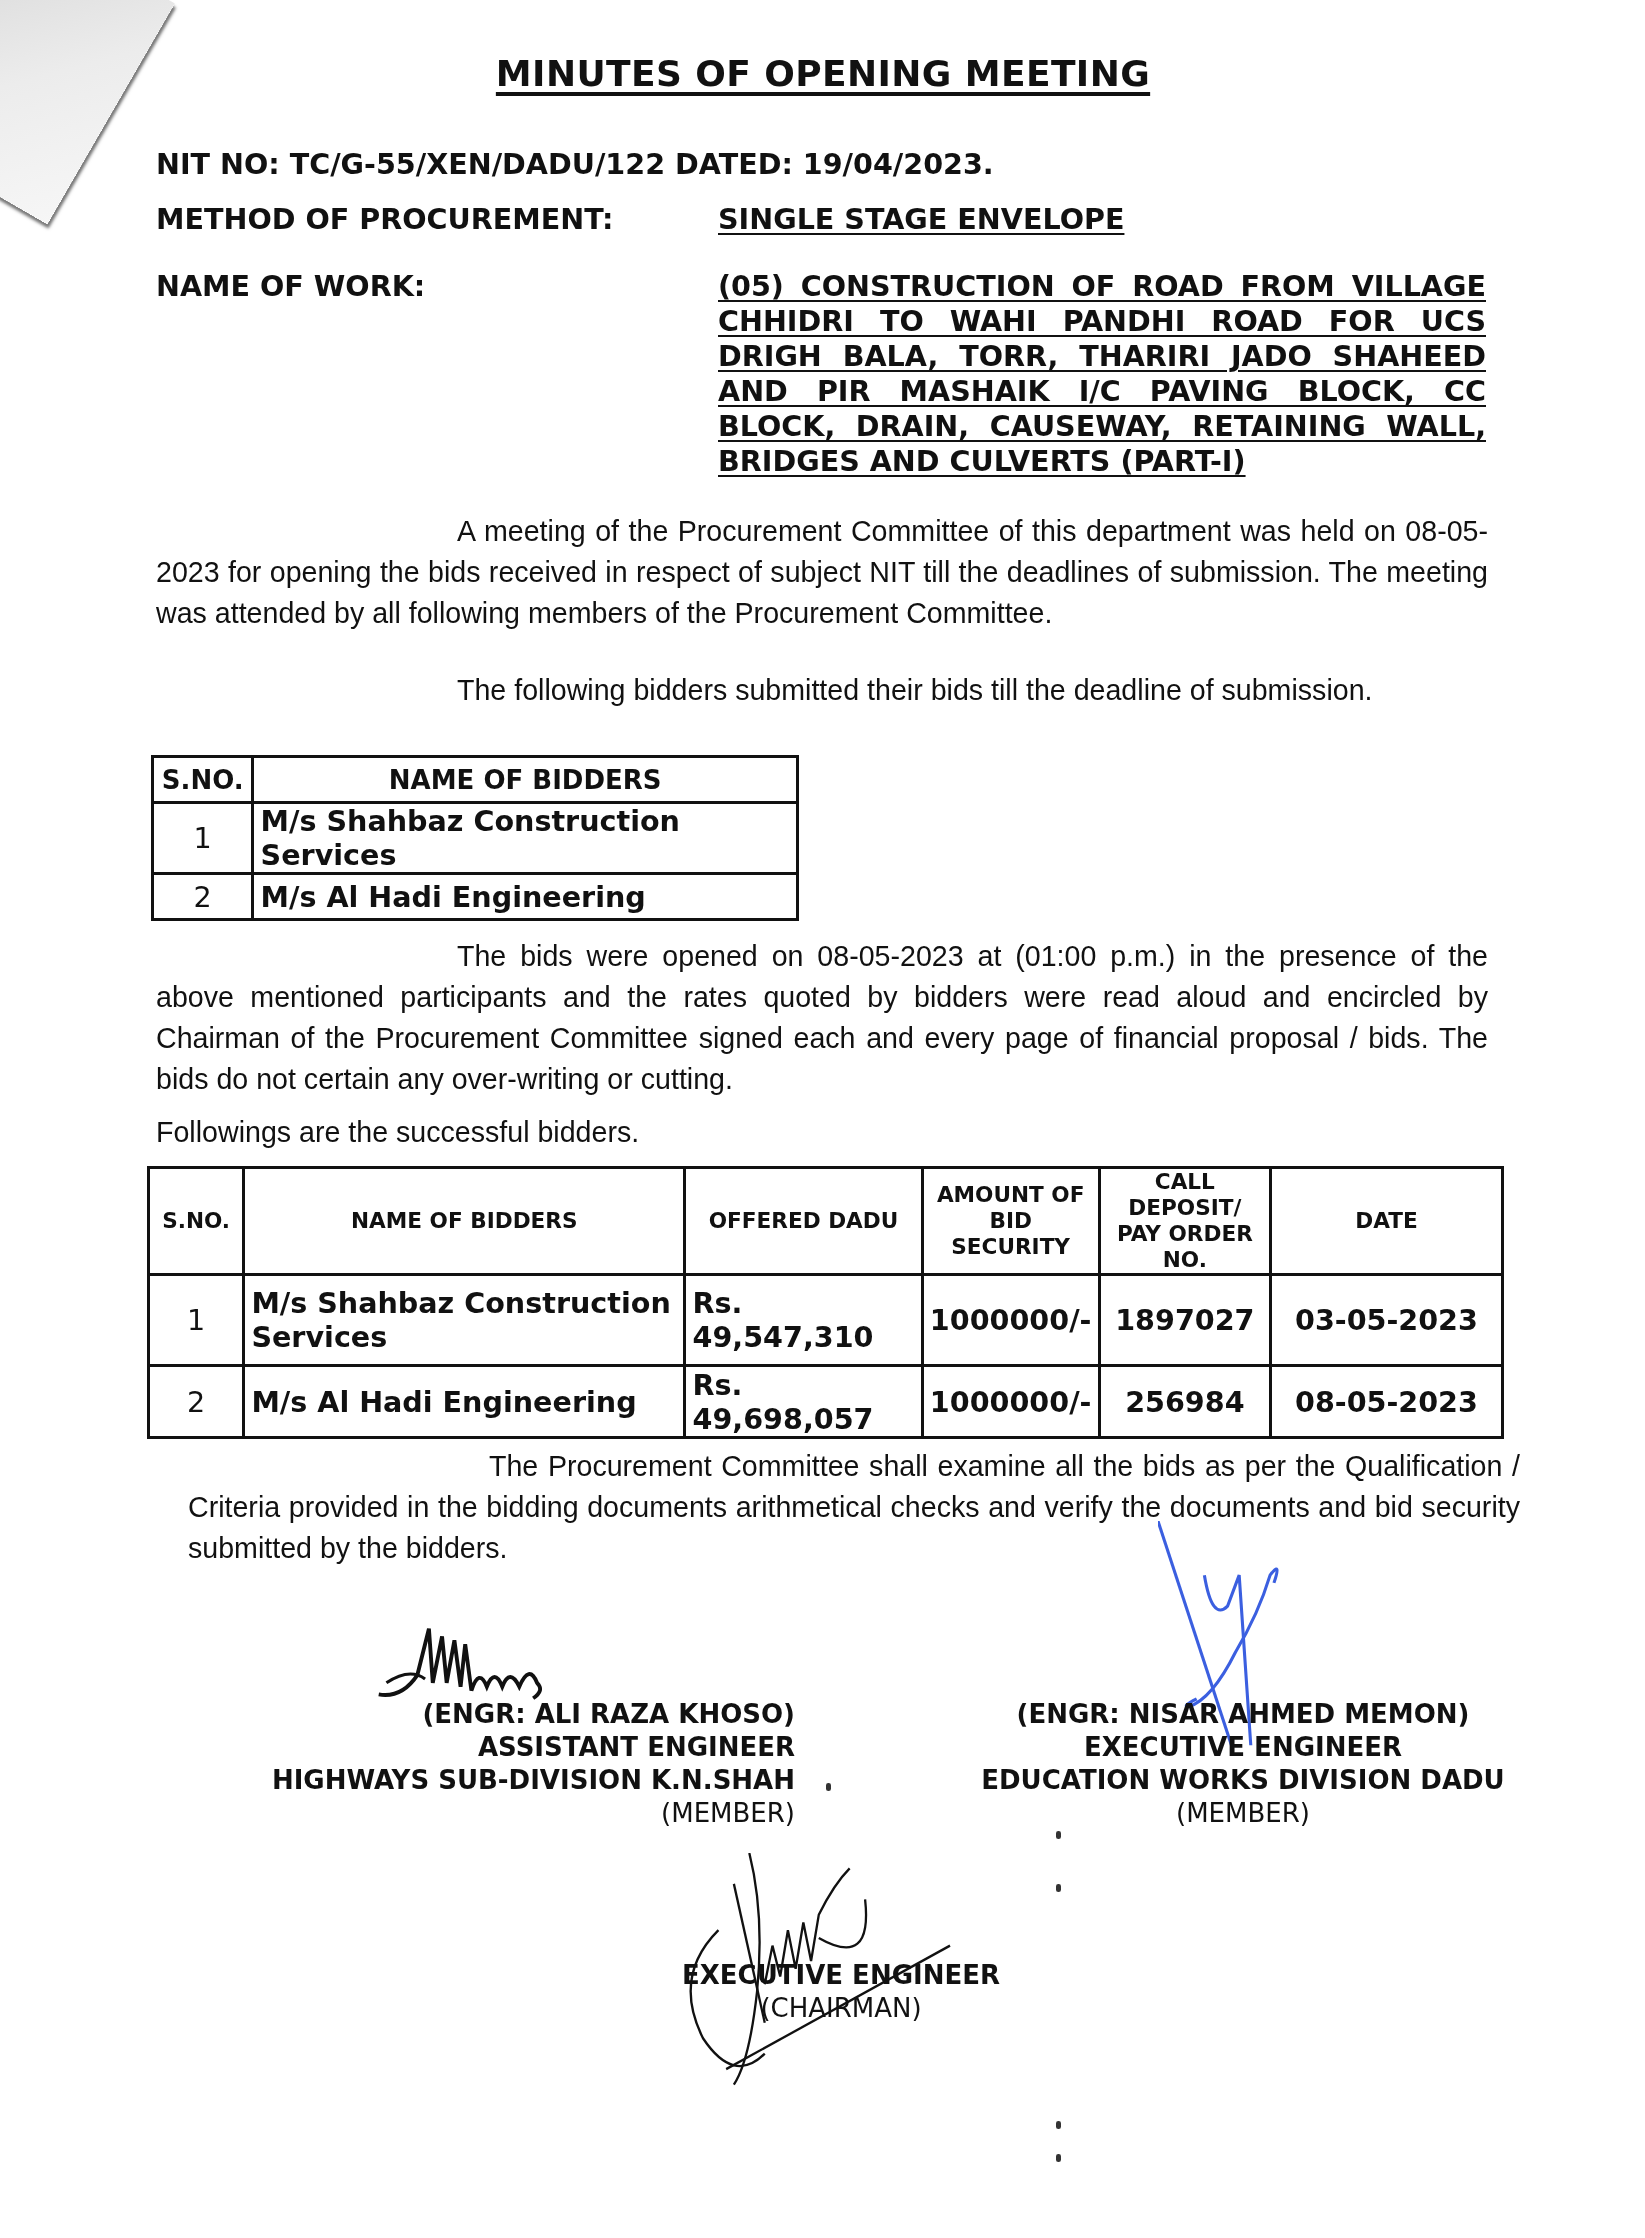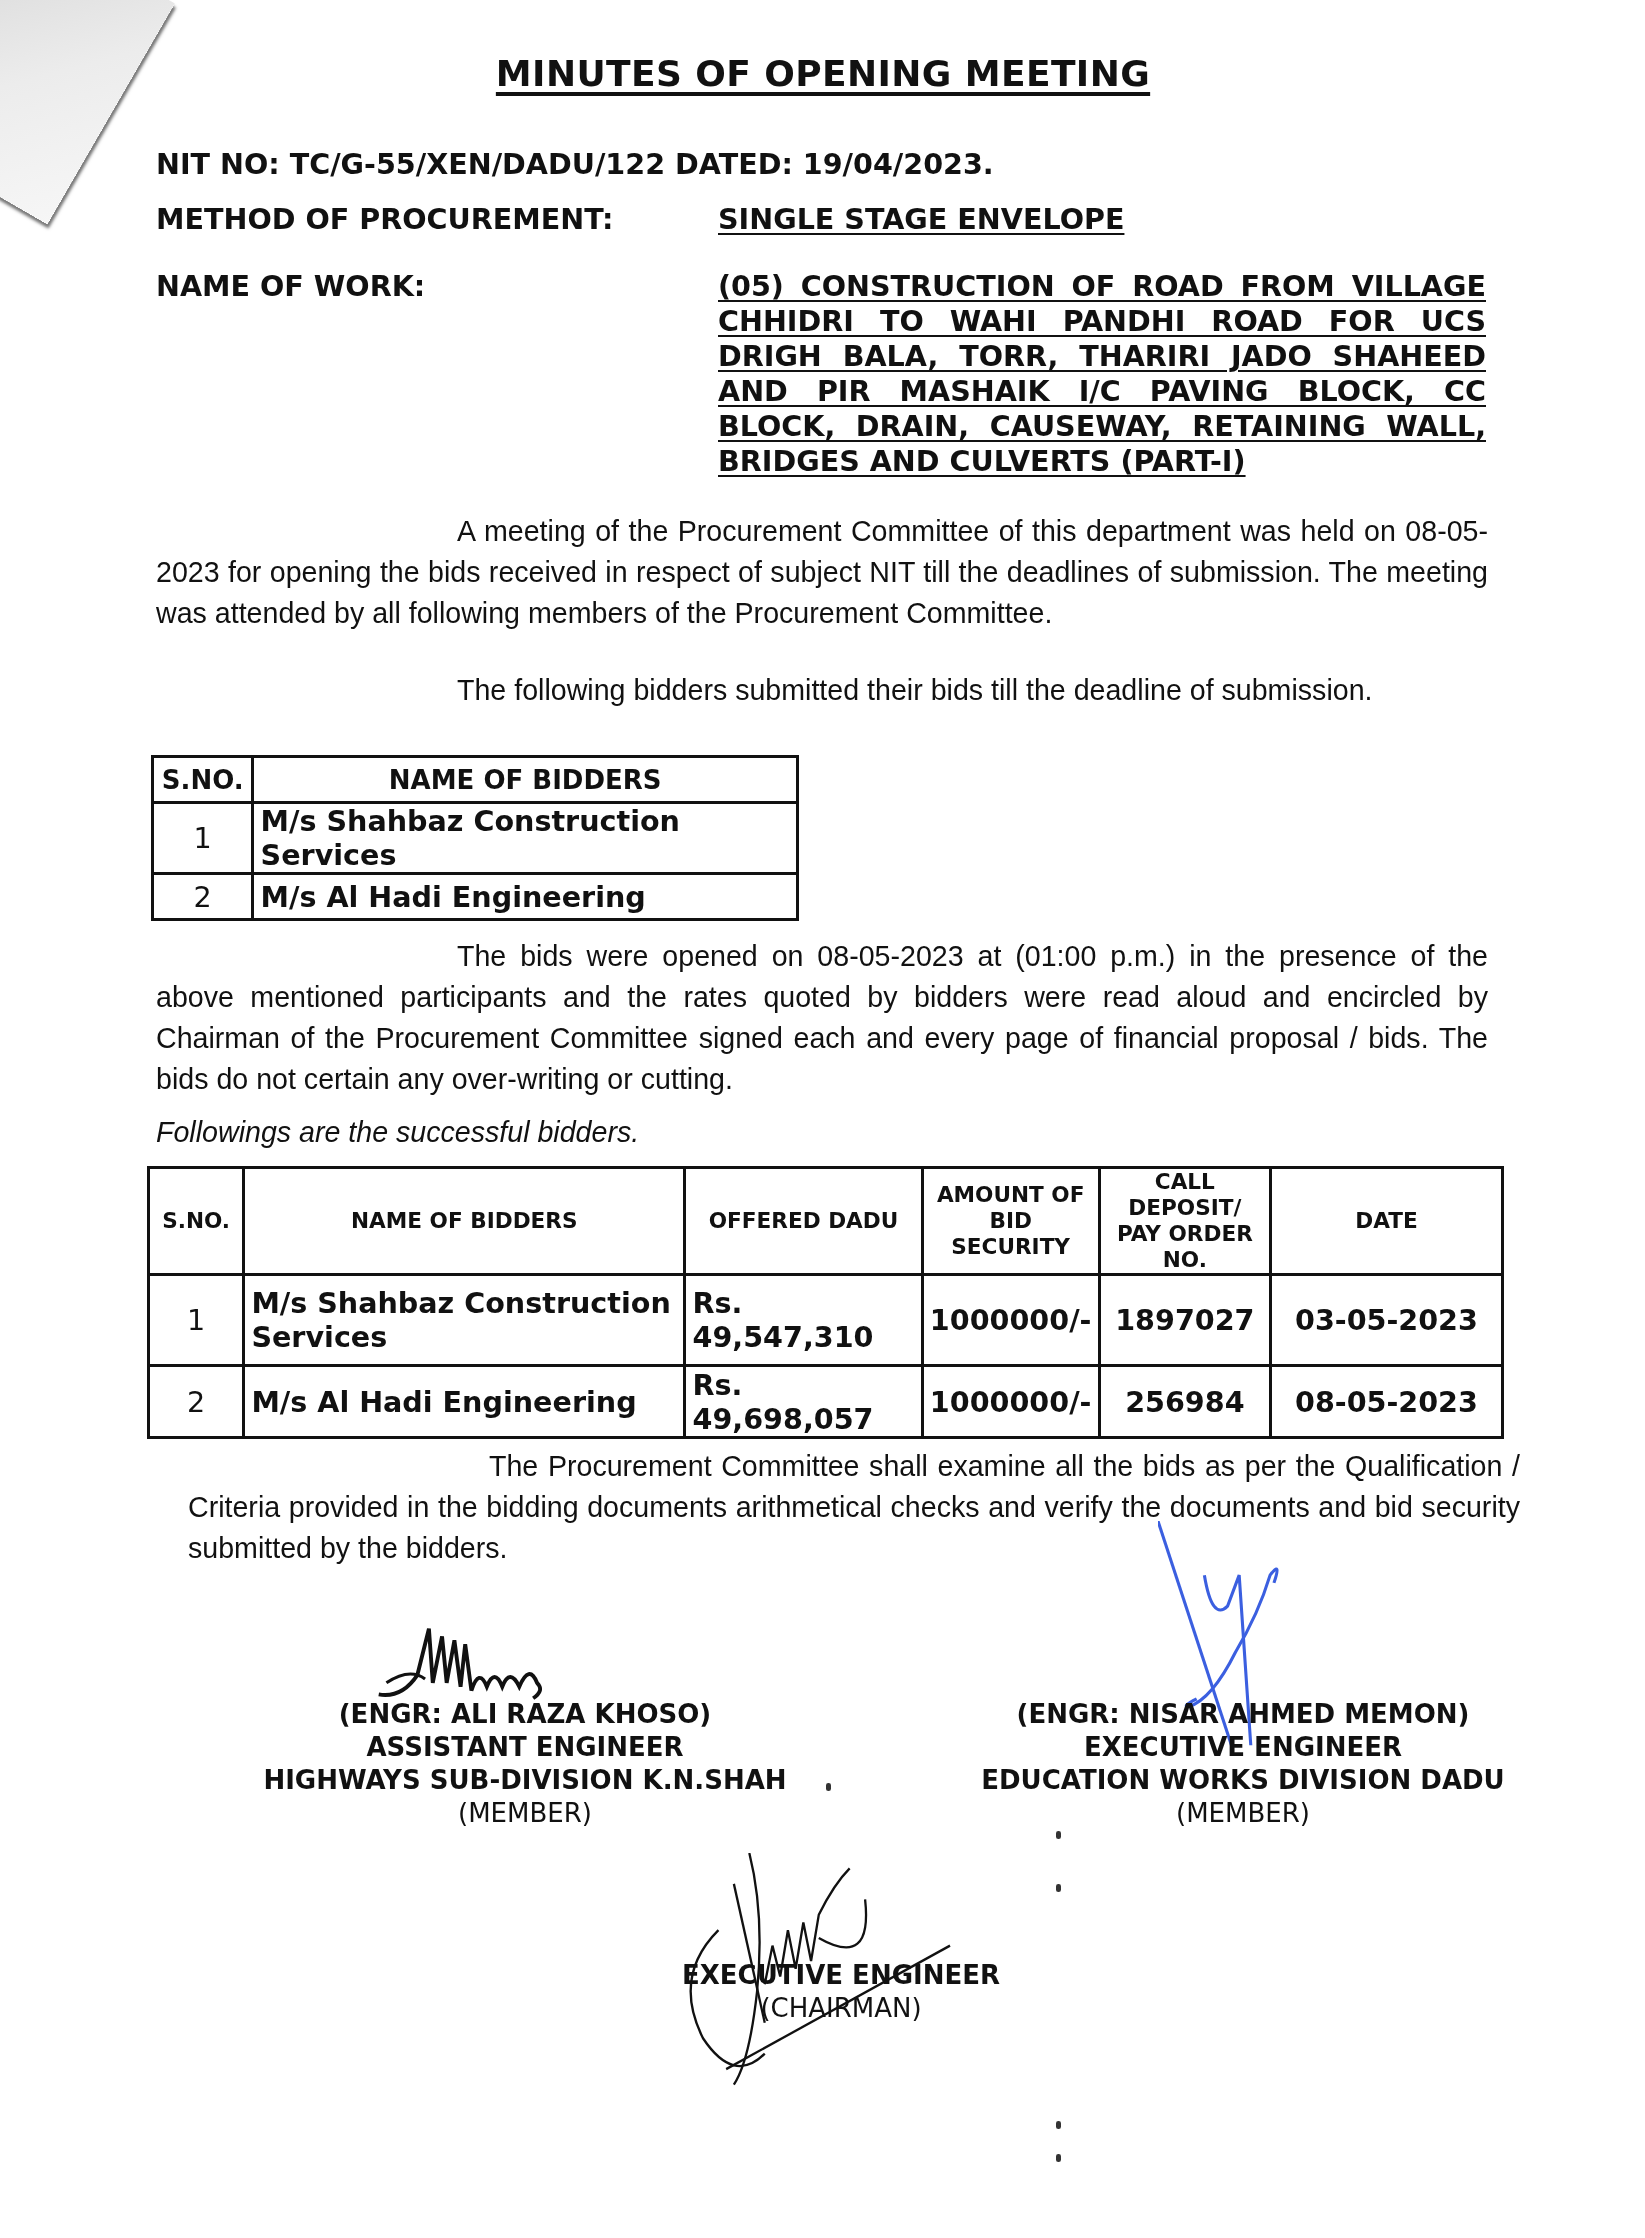--- a/index.html
+++ b/index.html
@@ -77,21 +77,21 @@
     <td>M/s Shahbaz Construction Services</td>
   </tr>
   <tr>
     <td class="sno">2</td>
     <td>M/s Al Hadi Engineering</td>
   </tr>
 </tbody>
   </table>
 
 <div class="para indent" style="top:936px;">The bids were opened on 08-05-2023 at (01:00 p.m.) in the presence of the above mentioned participants and the rates quoted by bidders were read aloud and encircled by Chairman of the Procurement Committee signed each and every page of financial proposal / bids. The bids do not certain any over-writing or cutting.</div>
-<div class="para" style="top:1112px;font-style:italic;">Followings are the successful bidders.</div>
+<div class="para" style="top:1112px;">Followings are the successful bidders.</div>
 
 <table class="t2">
   <tbody>
       <tr>
     <th style="width:83px;">S.NO.</th>
     <th style="width:429px;">NAME OF BIDDERS</th>
     <th style="width:225px;">OFFERED DADU</th>
     <th style="width:165px;">AMOUNT OF BID SECURITY</th>
     <th style="width:159px;">CALL DEPOSIT/ PAY ORDER NO.</th>
     <th>DATE</th>
@@ -114,21 +114,21 @@
   </tr>
 </tbody>
   </table>
 
 <div class="para indent" style="top:1446px;margin-left:32px;">The Procurement Committee shall examine all the bids as per the Qualification / Criteria provided in the bidding documents arithmetical checks and verify the documents and bid security submitted by the bidders.</div>
 
 <svg class="sig-svg" style="left:371px; top:1621px;" width="278" height="85" viewBox="0 0 360 110">
   <path d="M10 95 Q40 100 60 70 L75 10 L80 80 L92 20 L98 80 L108 25 L116 85 L122 30 L130 90 Q140 60 150 85 Q160 60 170 85 Q180 60 192 85 Q205 55 215 80 Q225 90 210 100" fill="none" stroke="#111" stroke-width="5"></path>
   <path d="M20 80 Q50 60 70 75" fill="none" stroke="#111" stroke-width="4"></path>
 </svg>
-<div class="sig-block" style="left:255px; top:1698px; width:540px;">
+<div class="sig-block" style="left:255px; top:1698px; width:540px;text-align:right;">
   <div>(ENGR: ALI RAZA KHOSO)</div>
   <div>ASSISTANT ENGINEER</div>
   <div>HIGHWAYS SUB-DIVISION K.N.SHAH</div>
   <div class="role">(MEMBER)</div>
 </div>
 
 <svg class="sig-svg" style="left:1158px; top:1521px;" width="201" height="232" viewBox="0 0 260 300">
   <path d="M0 0 L95 290" fill="none" stroke="#3b5fe0" stroke-width="4"></path>
   <path d="M60 70 Q70 130 90 110 L105 70 L120 290" fill="none" stroke="#3b5fe0" stroke-width="4"></path>
   <path d="M150 80 Q160 50 145 70 Q130 120 100 170 Q70 230 40 240 Q30 240 50 230" fill="none" stroke="#3b5fe0" stroke-width="4"></path>

